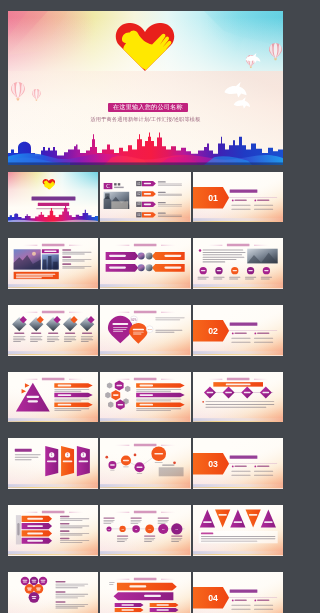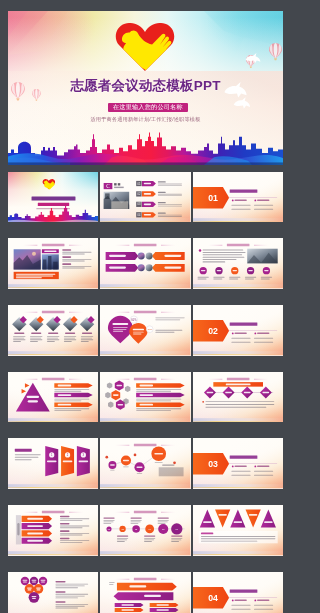--- a/index.html
+++ b/index.html
@@ -130,21 +130,20 @@
         </defs>
       <path fill="#e8201b" d="M50 86 L6 42 C-4 31 0 11 16 6 C29 2 43 8 50 20 C57 8 71 2 84 6 C100 11 104 31 94 42 Z"></path>
       <g clip-path="url(#heartClip)">
         <path fill="#ffe800" d="M11 33 C11 25 17 20 24 21 C27 16 35 16 38 22
           C43 32 52 39 62 41 L79 24 C82 21 86 24 84 28 L75 42
           L85 29 C88 26 92 29 90 33 L80 46 L89 36 C92 33 96 36 94 40
           L85 50 L92 45 C95 43 98 46 96 49 L57 88 L30 71
           C20 69 13 61 13 51 C13 46 15 42 18 39 C14 38 11 36 11 33 Z"></path>
       </g>
     </svg>
-    <div class="hero-title">志愿者会议动态模板PPT</div>
     <div class="hero-sub">在这里输入您的公司名称</div>
     <div class="hero-tag">适用于商务通用新年计划/工作汇报/述职等模板</div>
     <svg class="hero-sky" viewBox="0 0 275 42" preserveAspectRatio="none">
       <defs>
         <linearGradient id="skyG" x1="0" y1="0" x2="1" y2="0">
           <stop offset="0" stop-color="#1a3ad2"></stop>
           <stop offset="0.10" stop-color="#2a21c0"></stop>
           <stop offset="0.18" stop-color="#5a18b6"></stop>
           <stop offset="0.26" stop-color="#a9179f"></stop>
           <stop offset="0.33" stop-color="#da1479"></stop>

